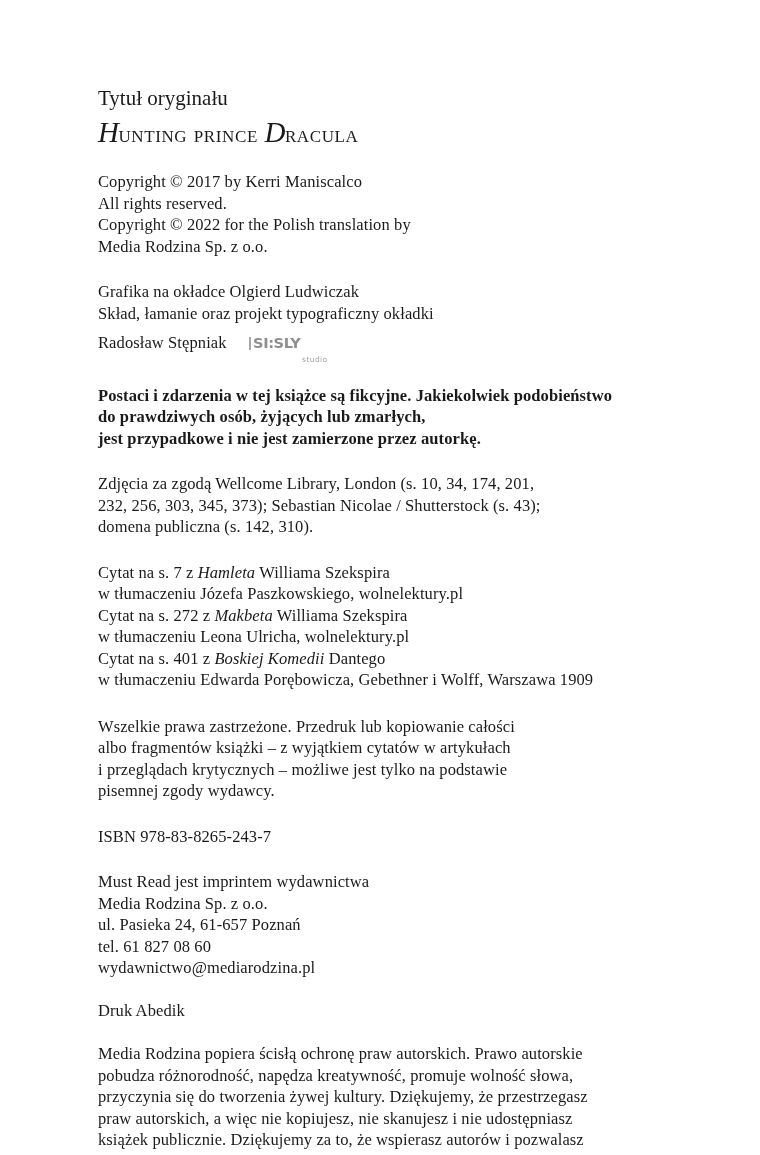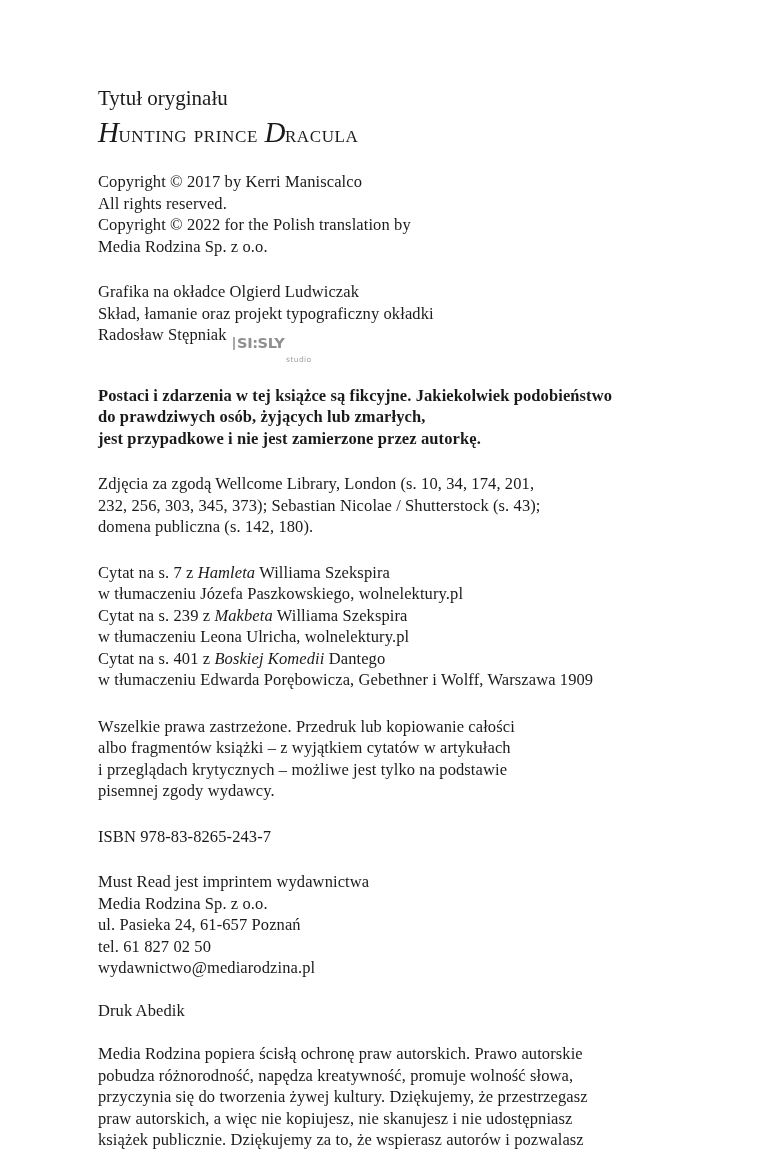--- a/index.html
+++ b/index.html
@@ -55,22 +55,22 @@
   .block-photos   { margin-bottom: 24px; }
   .block-quotes   { margin-bottom: 25px; }
   .block-rights   { margin-bottom: 24px; }
   .block-isbn     { margin-bottom: 24px; }
   .block-imprint  { margin-bottom: 21px; }
   .block-print    { }
   .block-notice   { margin-bottom: 0; }
 
   .credits-last {
     display: flex;
-    align-items: flex-start;
-    gap: 6px;
+    align-items: center;
+    gap: 22px;
     white-space: nowrap;
   }
   .logo {
     display: inline-flex;
     align-items: center;
     gap: 3px;
     transform: translateY(1px);
   }
   .logo-bar {
     width: 2px;
@@ -129,48 +129,48 @@
 
   <div class="block block-fiction">
     <div class="line">Postaci i zdarzenia w tej książce są fikcyjne. Jakiekolwiek podobieństwo</div>
     <div class="line">do prawdziwych osób, żyjących lub zmarłych,</div>
     <div class="line">jest przypadkowe i nie jest zamierzone przez autorkę.</div>
   </div>
 
   <div class="block block-photos">
     <div class="line">Zdjęcia za zgodą Wellcome Library, London (s. 10, 34, 174, 201,</div>
     <div class="line">232, 256, 303, 345, 373); Sebastian Nicolae / Shutterstock (s. 43);</div>
-    <div class="line">domena publiczna (s. 142, 180).</div>
+    <div class="line">domena publiczna (s. 142, 310).</div>
   </div>
 
   <div class="block block-quotes">
     <div class="line"><span>Cytat na s. 7 z </span><span class="it">Hamleta</span><span> Williama Szekspira</span></div>
     <div class="line">w tłumaczeniu Józefa Paszkowskiego, wolnelektury.pl</div>
-    <div class="line"><span>Cytat na s. 239 z </span><span class="it">Makbeta</span><span> Williama Szekspira</span></div>
+    <div class="line"><span>Cytat na s. 272 z </span><span class="it">Makbeta</span><span> Williama Szekspira</span></div>
     <div class="line">w tłumaczeniu Leona Ulricha, wolnelektury.pl</div>
     <div class="line"><span>Cytat na s. 401 z </span><span class="it">Boskiej Komedii</span><span> Dantego</span></div>
     <div class="line">w tłumaczeniu Edwarda Porębowicza, Gebethner i Wolff, Warszawa 1909</div>
   </div>
 
   <div class="block block-rights">
     <div class="line">Wszelkie prawa zastrzeżone. Przedruk lub kopiowanie całości</div>
     <div class="line">albo fragmentów książki – z wyjątkiem cytatów w artykułach</div>
     <div class="line">i przeglądach krytycznych – możliwe jest tylko na podstawie</div>
     <div class="line">pisemnej zgody wydawcy.</div>
   </div>
 
   <div class="block block-isbn">
     <div class="line">ISBN 978-83-8265-243-7</div>
   </div>
 
   <div class="block block-imprint">
     <div class="line">Must Read jest imprintem wydawnictwa</div>
     <div class="line">Media Rodzina Sp. z o.o.</div>
     <div class="line">ul. Pasieka 24, 61-657 Poznań</div>
-    <div class="line">tel. 61 827 02 50</div>
+    <div class="line">tel. 61 827 08 60</div>
     <div class="line">wydawnictwo@mediarodzina.pl</div>
   </div>
 
   <div class="block block-print">
     <div class="line">Druk Abedik</div>
   </div>
 
   <div class="block block-notice">
     <div class="line">Media Rodzina popiera ścisłą ochronę praw autorskich. Prawo autorskie</div>
     <div class="line">pobudza różnorodność, napędza kreatywność, promuje wolność słowa,</div>

